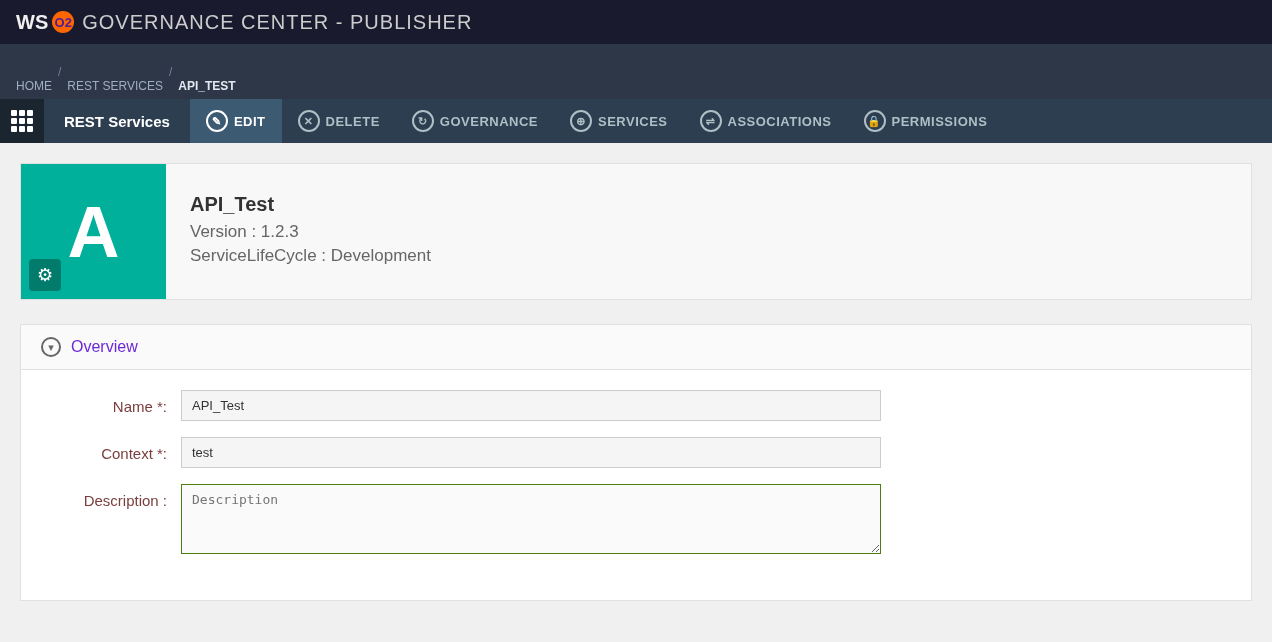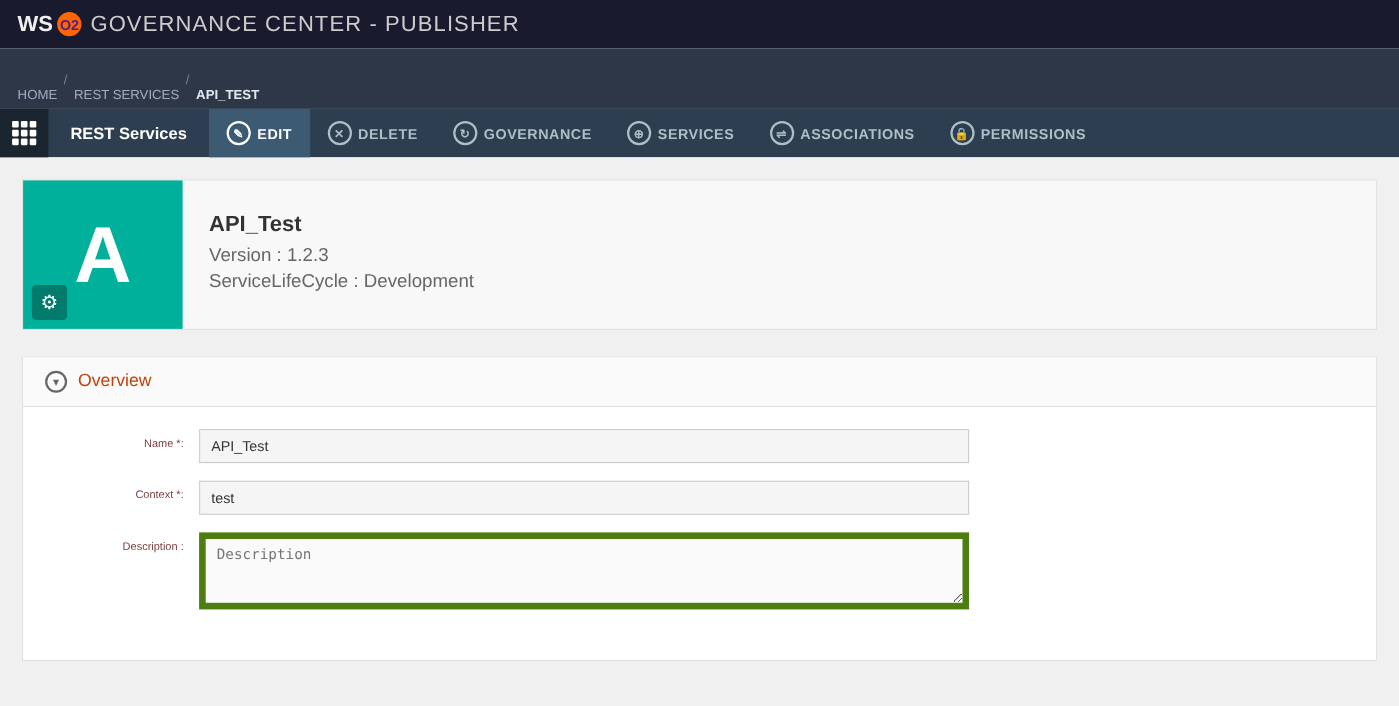--- a/index.html
+++ b/index.html
@@ -216,56 +216,56 @@
       border: 2px solid #666;
       border-radius: 50%;
       display: flex;
       align-items: center;
       justify-content: center;
       color: #666;
       font-size: 11px;
     }
     .overview-title {
       font-size: 16px;
-      color: #c2410c;
+      color: #6d28d9;
       font-weight: normal;
     }
     .form-area {
       padding: 20px 40px 30px;
     }
     .form-row {
       display: flex;
       align-items: flex-start;
       margin-bottom: 16px;
     }
     .form-label {
       width: 120px;
       text-align: right;
       padding-right: 14px;
       padding-top: 8px;
       color: #7a3e3e;
-      font-size: 10px;
+      font-size: 15px;
       flex-shrink: 0;
     }
     .form-input {
       flex: 1;
       max-width: 700px;
       padding: 7px 10px;
       border: 1px solid #ccc;
       background: #f5f5f5;
       font-size: 13px;
       color: #333;
       outline: none;
     }
     .form-textarea {
       flex: 1;
       max-width: 700px;
       height: 70px;
       padding: 7px 10px;
-      border: 6px solid #4d7c0f;
+      border: 1px solid #4d7c0f;
       background: #fafafa;
       font-size: 13px;
       color: #999;
       resize: vertical;
       outline: none;
     }
   </style>
 </head>
 <body>
 

